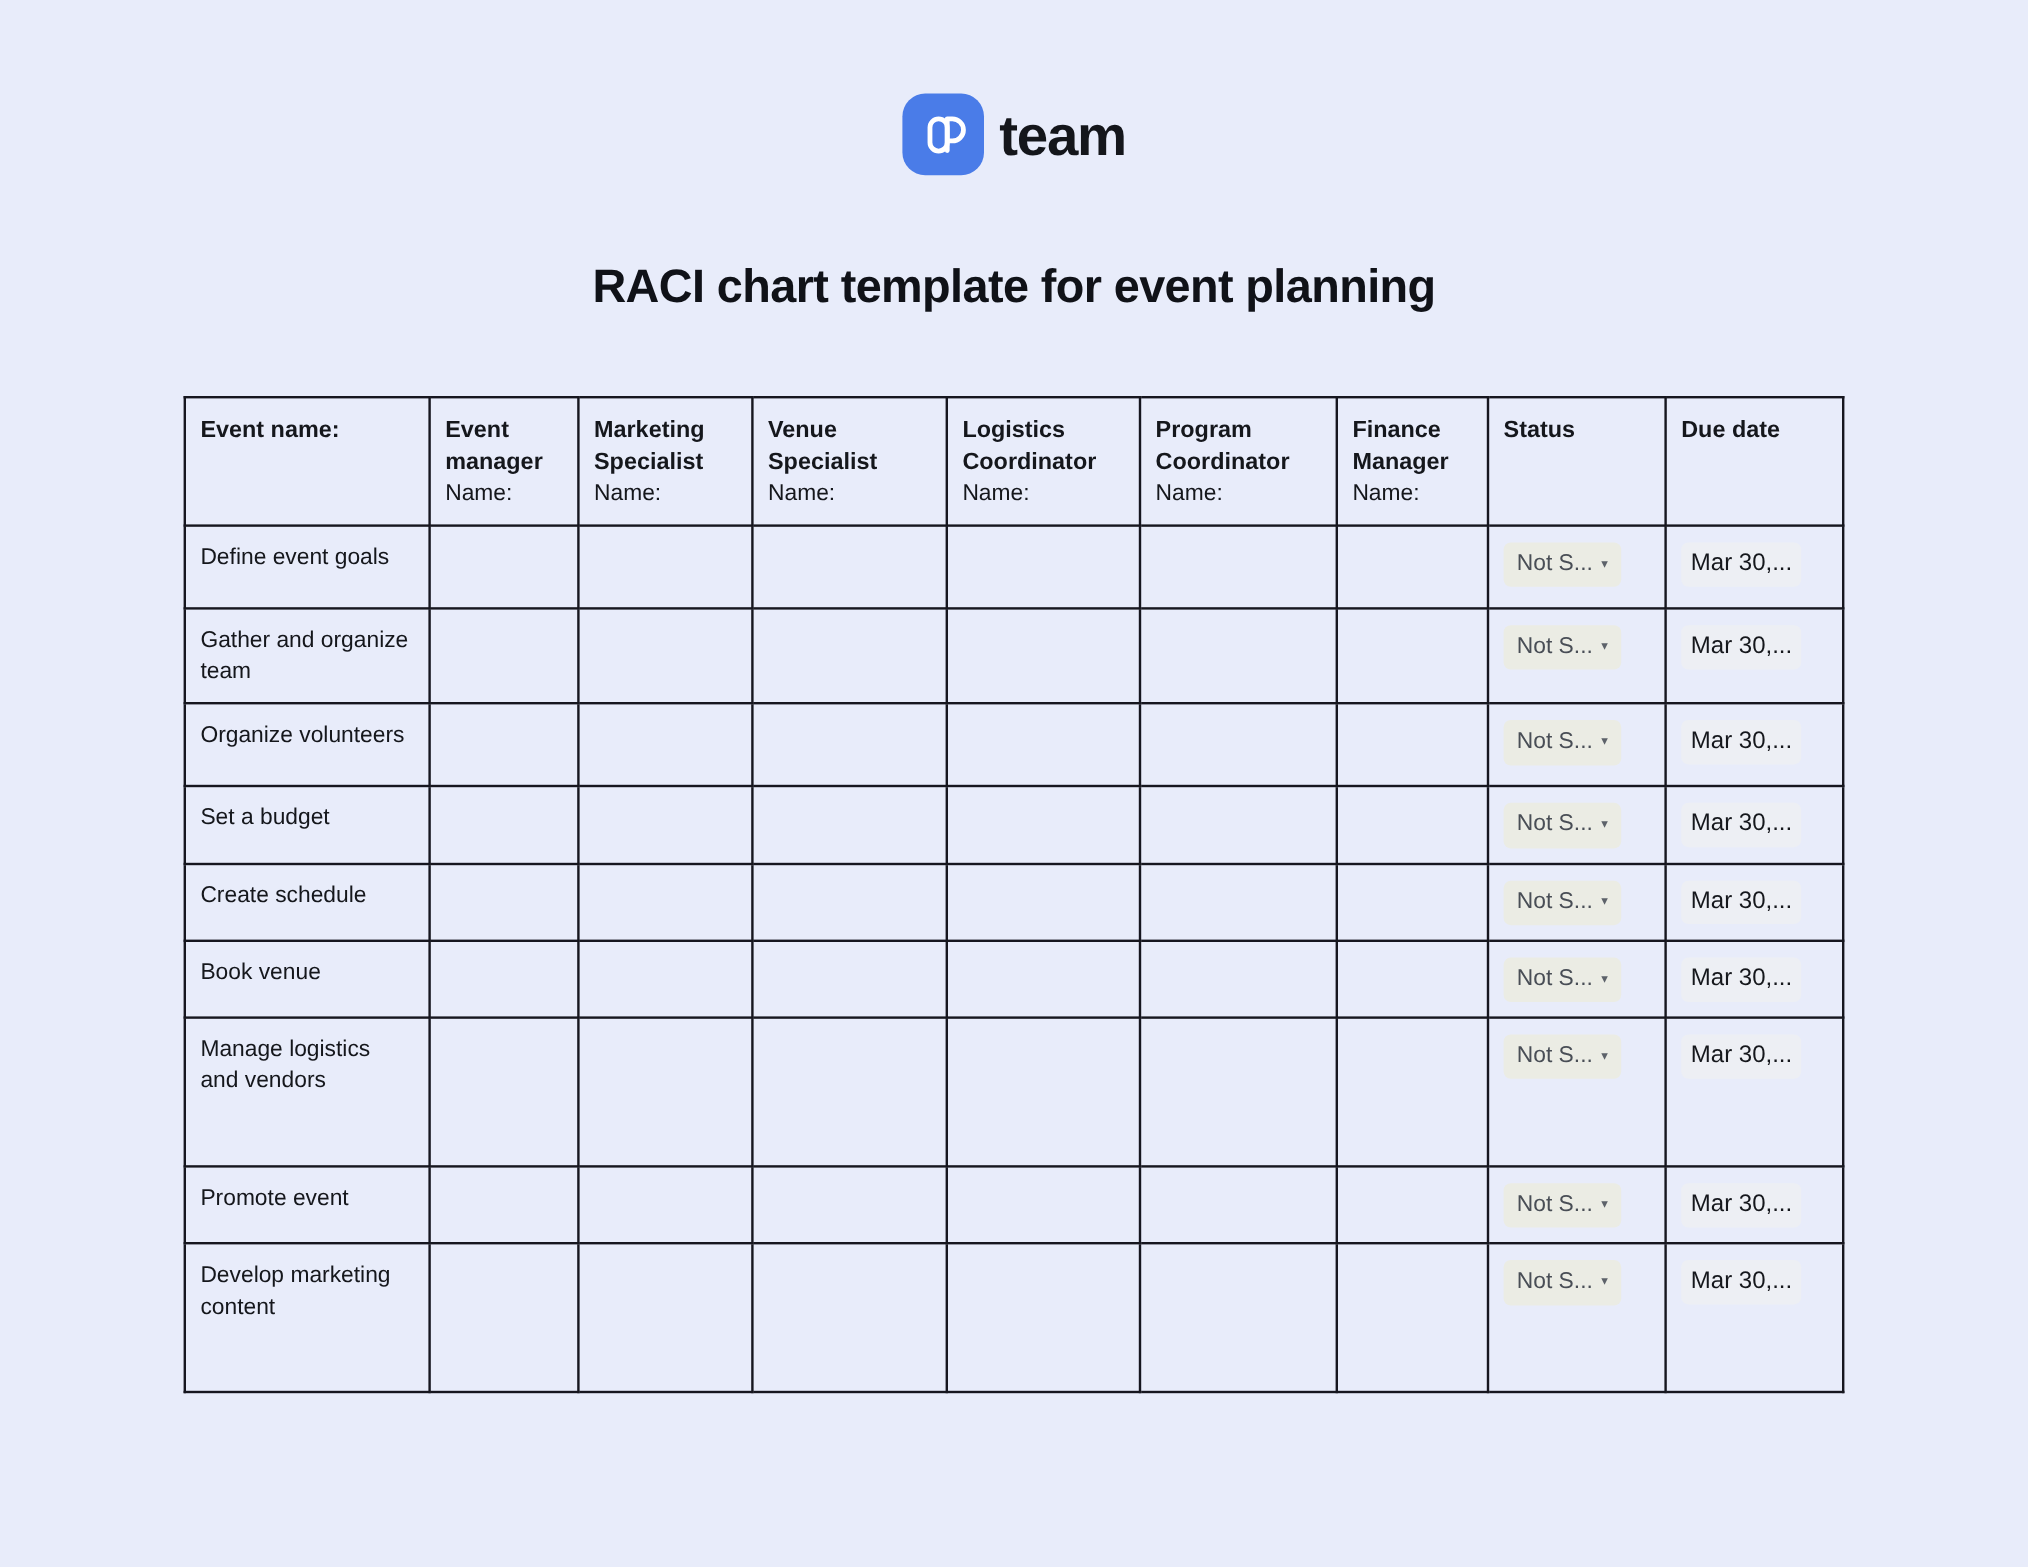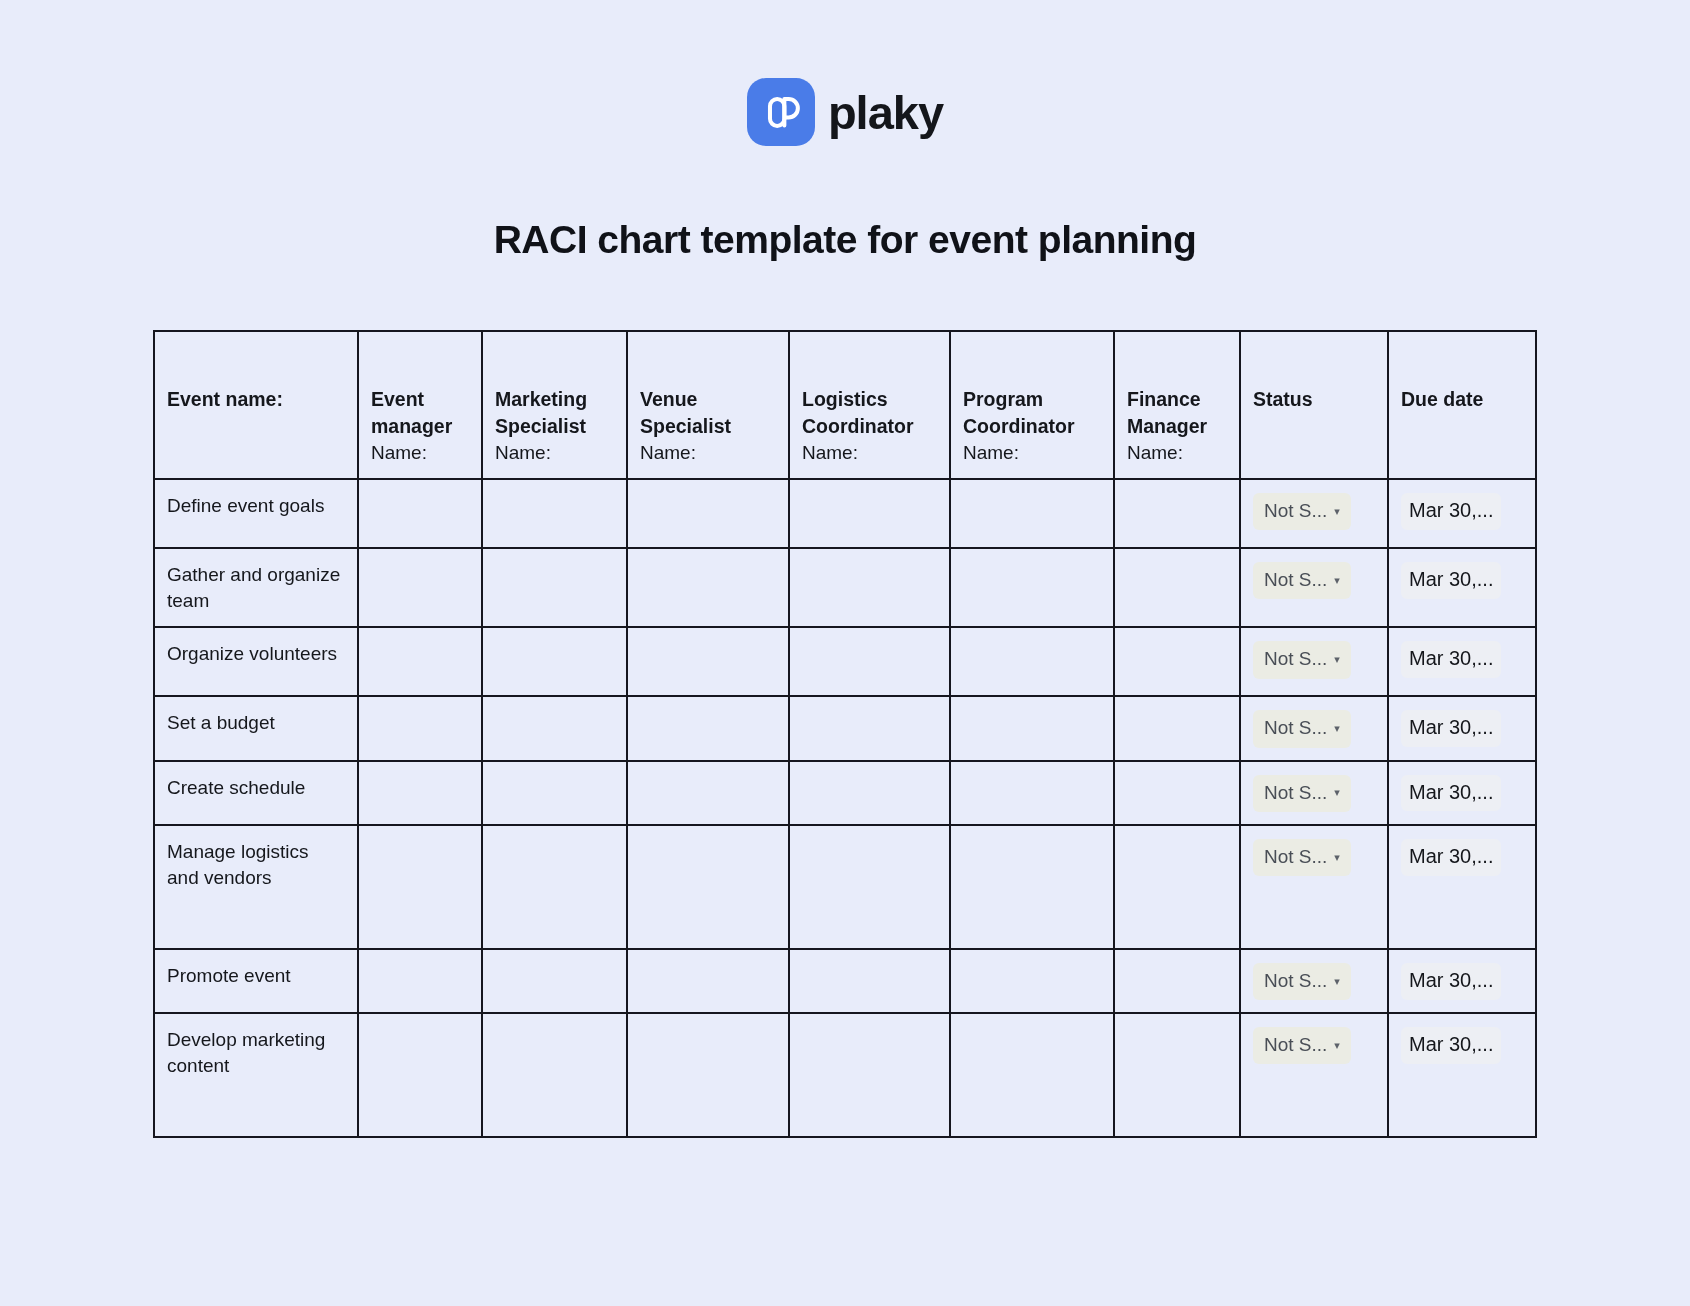--- a/index.html
+++ b/index.html
@@ -54,21 +54,20 @@
     padding: 13px 12px 12px 12px;
     font-size: 19px;
     line-height: 1.38;
     color: #15171c;
     overflow: hidden;
   }
   th .h-title {
     display: block;
     font-weight: 700;
     font-size: 19.5px;
-    margin-top: 41px;
   }
   th .h-sub {
     display: block;
     font-weight: 400;
     font-size: 19px;
   }
   th { height: 106px; }
   tr.r-1line td { height: 56px; border-radius: 17px; }
   tr.r-2line td { height: 69px; }
   tr.r-3line td { height: 124px; }
@@ -100,21 +99,21 @@
 </head>
 <body>
 
 <div class="logo-row">
   <div class="logo-mark">
     <svg viewBox="0 0 48 48" fill="none">
       <rect x="12.5" y="10.5" width="15" height="28" rx="7.5" stroke="#ffffff" stroke-width="4.2"></rect>
       <path d="M27.5 38 V10.5 h4.5 a9.6 9.6 0 0 1 0 19.2 h-4.5" stroke="#ffffff" stroke-width="4.2" stroke-linecap="round" stroke-linejoin="round"></path>
     </svg>
   </div>
-  <div class="brand">plaky</div>
+  <div class="brand">team</div>
 </div>
 
 <div class="page-title">RACI chart template for event planning</div>
 
 <table class="raci">
   <colgroup>
     <col style="width:204px">
       <col style="width:124px">
       <col style="width:145px">
     <col style="width:162px">
@@ -231,20 +230,34 @@
         <td></td>
         <td></td>
         <td></td>
       <td><span class="badge">
             <span class="lbl">Not S...</span>
             <span class="caret">▾</span>
           </span></td>
       <td><span class="due-chip">Mar 30,...</span></td>
     </tr>
 
+    <tr class="r-1line">
+      <td>Book venue</td>
+      <td></td>
+        <td></td>
+        <td></td>
+        <td></td>
+        <td></td>
+        <td></td>
+      <td><span class="badge">
+            <span class="lbl">Not S...</span>
+            <span class="caret">▾</span>
+          </span></td>
+      <td><span class="due-chip">Mar 30,...</span></td>
+    </tr>
 
     <tr class="r-3line">
       <td>Manage logistics and vendors</td>
       <td></td>
         <td></td>
         <td></td>
         <td></td>
         <td></td>
         <td></td>
       <td><span class="badge">

